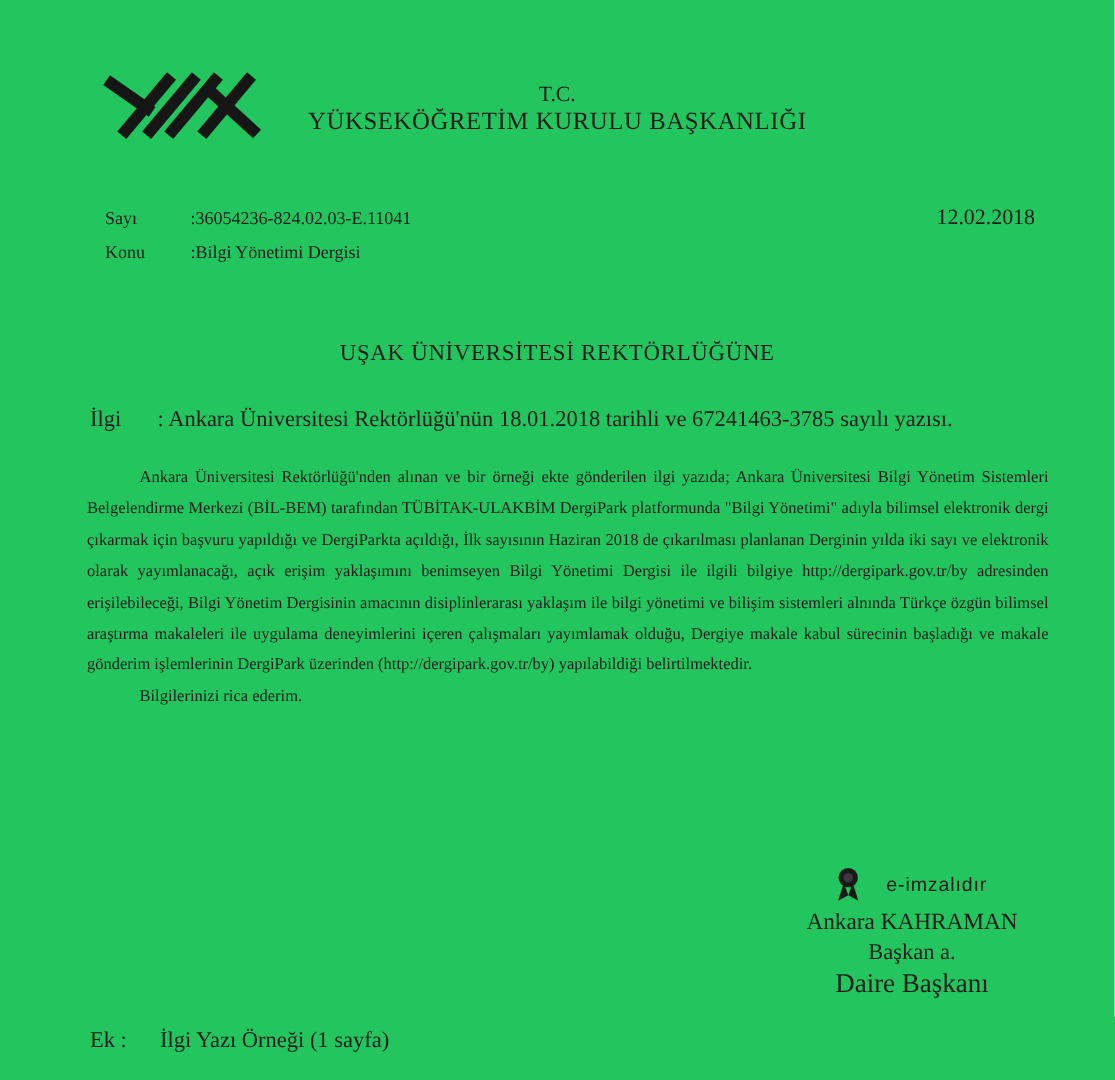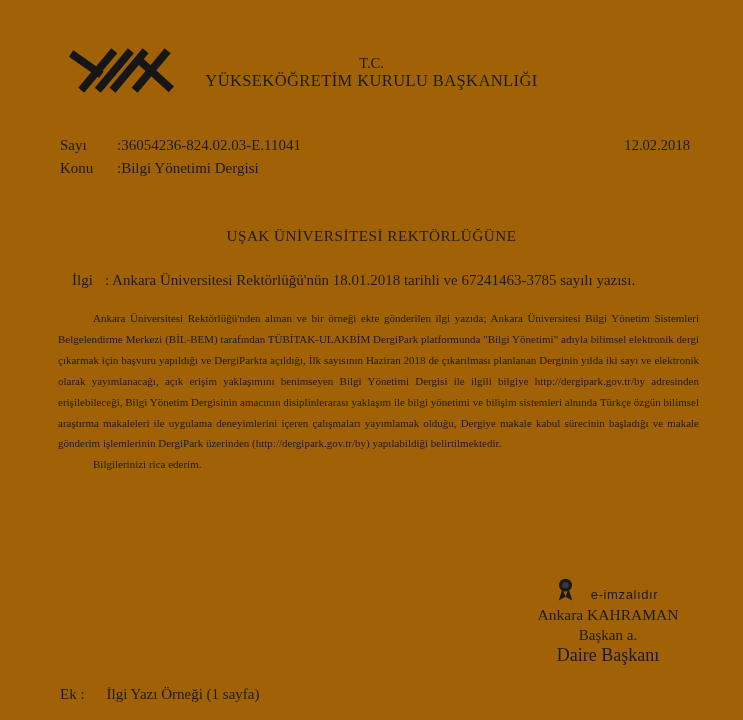--- a/index.html
+++ b/index.html
@@ -1,21 +1,21 @@
 <!DOCTYPE html>
 <html><head>
 <meta charset="utf-8">
 <style>
   html, body { margin: 0; padding: 0; background: #e8e8e8; }
   .page {
     position: relative;
     width: 743px;
     height: 720px;
     margin: 0 auto;
-    background: #a16207;
+    background: #22c55e;
     color: #1b1b1b;
     font-family: "Liberation Serif", serif;
     overflow: hidden;
   }
 
   
   .logo {
     position: absolute;
     left: 62px; top: 47px;
     width: 112px; height: 46px;
@@ -26,22 +26,22 @@
     text-align: center;
     line-height: 17px;
   }
   .lh-tc   { font-size: 14.5px; }
   .lh-inst { font-size: 16.5px; letter-spacing: 0.4px; line-height: 17.5px; }
   .lh-dept { font-size: 15px; }
 
   
   .meta {
     position: absolute;
-    left: 60px; top: 134px;
-    font-size: 15px;
+    left: 70px; top: 134px;
+    font-size: 12px;
     line-height: 23px;
     font-family: Liberation Serif, serif;
   }
   .meta-row { display: flex; }
   .meta-label { display: inline-block; width: 57px; }
   .letter-date {
     position: absolute;
     right: 53px; top: 137px;
     font-size: 14.6px;
   }
@@ -56,21 +56,21 @@
   }
 
   
   .reference {
     position: absolute;
     left: 60px; top: 272px;
     width: 640px;
     font-size: 15px;
     display: flex;
   }
-  .ref-label { width: 45px; flex: 0 0 45px; text-align: center; }
+  .ref-label { width: 45px; flex: 0 0 45px; }
 
   
   .body-block {
     position: absolute;
     left: 58px; top: 308px;
     width: 641px;
     font-size: 11px;
     line-height: 20.9px;
   }
   .body-block p { margin: 0; }
@@ -82,21 +82,21 @@
 
   
   .signature {
     position: absolute;
     left: 520px; top: 577px;
     width: 176px;
     text-align: center;
   }
   .esign-row {
     display: flex;
-    align-items: flex-end;
+    align-items: center;
     justify-content: center;
     gap: 18px;
     height: 25px;
   }
   .esign-label {
     font-family: "Liberation Sans", sans-serif;
     font-size: 13px;
     letter-spacing: 0.6px;
   }
   .sig-name  { font-size: 15.5px; line-height: 20px; margin-top: 3px; }

